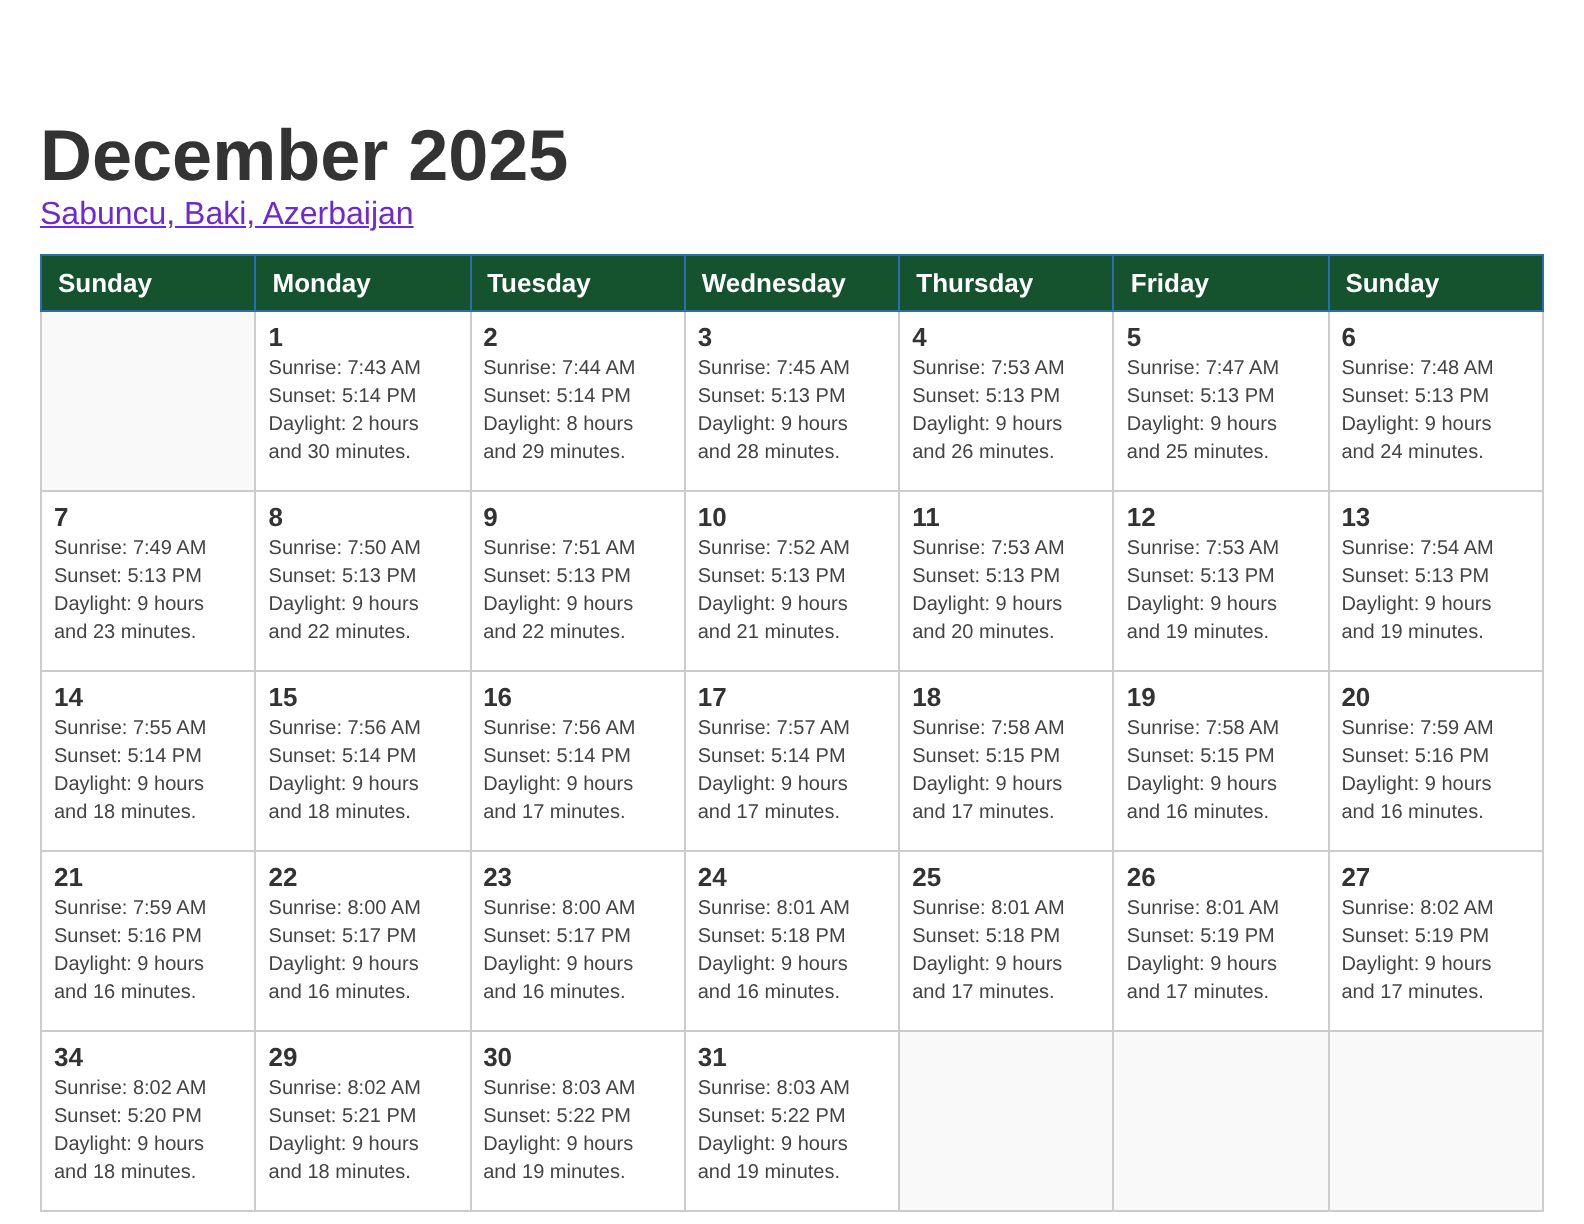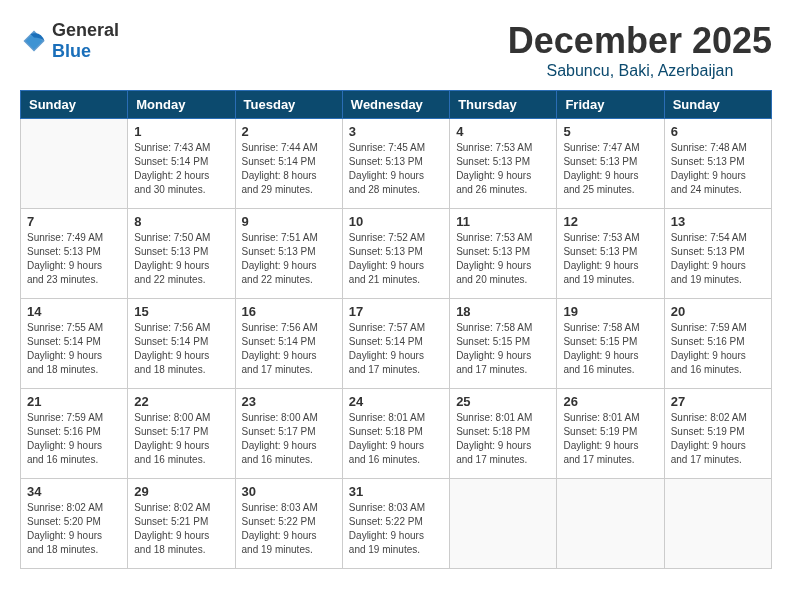--- a/index.html
+++ b/index.html
@@ -19,38 +19,40 @@
     .logo {
       display: flex;
       align-items: center;
       gap: 4px;
     }
     .logo-icon {
       width: 28px;
       height: 28px;
     }
     .title-area {
-      text-align: center;
+      text-align: left;
+      margin-top: 37px;
     }
     .month-title {
       font-size: 36px;
       font-weight: bold;
       color: #333;
     }
     .subtitle {
       font-size: 16px;
-      color: #0c4a6e;
+      color: #6d28d9;
+      text-decoration: underline;
     }
     table {
       width: 100%;
       border-collapse: collapse;
       table-layout: fixed;
     }
     .day-header {
-      background-color: #0c4a6e;
+      background-color: #14532d;
       color: white;
       text-align: left;
       padding: 6px 8px;
       font-size: 13px;
       font-weight: bold;
       border: 1px solid #2a6db5;
     }
     .calendar-cell {
       border: 1px solid #ccc;
       vertical-align: top;
@@ -75,31 +77,20 @@
       background: #f9f9f9;
     }
     tr:nth-child(even) .calendar-cell {
       background: #fff;
     }
   </style>
 </head>
 <body>
 
 <div class="header-area">
-  <div class="logo">
-    <svg class="logo-icon" viewBox="0 0 40 40">
-      <path d="M20 5 L35 20 L20 35 L5 20 Z" fill="#1a6fba" opacity="0.7"></path>
-      <path d="M20 8 L32 20 L20 32 L8 20 Z" fill="#2a8fd5" opacity="0.6"></path>
-      <path d="M15 10 Q30 5 35 20 Q30 15 20 15 Z" fill="#1a6fba"></path>
-    </svg>
-    <div>
-      <span style="font-size:18px;font-weight:bold;color:#333;">General</span><br>
-      <span style="font-size:18px;font-weight:bold;color:#1a6fba;">Blue</span>
-    </div>
-  </div>
   <div class="title-area">
     <div class="month-title">December 2025</div>
     <div class="subtitle">Sabuncu, Baki, Azerbaijan</div>
   </div>
 </div>
 
 <table>
   <thead>
     <tr>
     <th class="day-header">Sunday</th>

